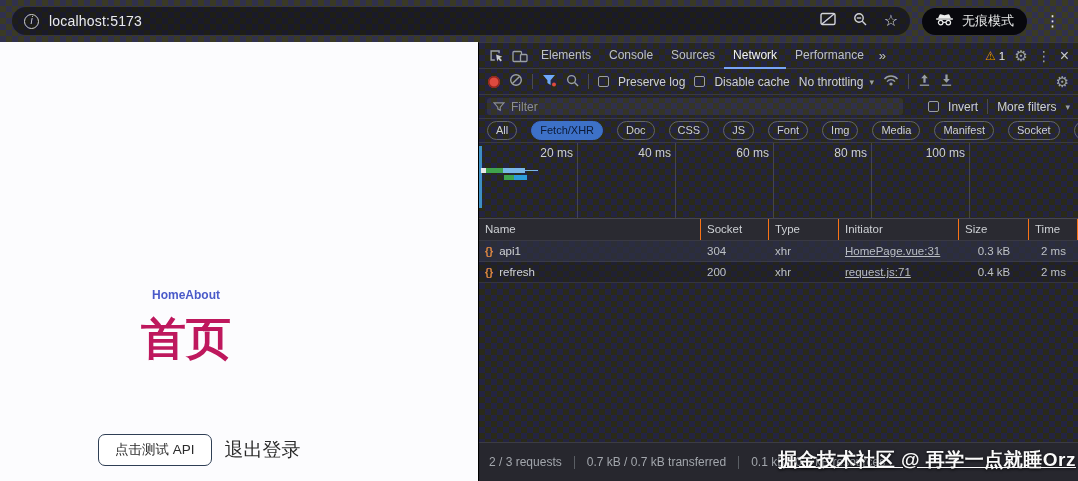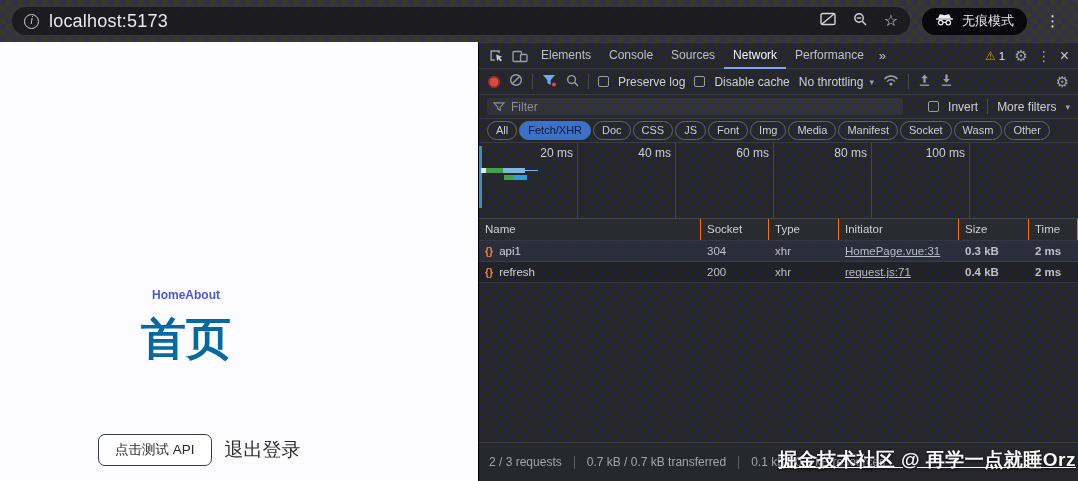--- a/index.html
+++ b/index.html
@@ -28,40 +28,40 @@
   .omnibox {
     flex:1; max-width:918px; height:28px; border-radius:14px;
     background: rgba(6,6,12,0.52);
     display:flex; align-items:center; gap:10px; padding:0 12px;
   }
   .info-icon {
     width:15px; height:15px; border:1.3px solid #cfd1d5; border-radius:50%;
     color:#cfd1d5; font-size:10px; line-height:12px; text-align:center; font-style:italic;
     flex:0 0 auto;
   }
-  .url-text { color:#e9eaee; font-size:18px; letter-spacing:0.2px; }
+  .url-text { color:#e9eaee; font-size:14px; letter-spacing:0.2px; }
   .omni-spacer { flex:1; }
   .omni-icons { display:flex; align-items:center; gap:17px; }
   .star-glyph { color:#dadce0; font-size:16px; line-height:1; }
   .incognito-badge {
     height:27px; border-radius:14px; background:#08080d;
     display:flex; align-items:center; gap:8px; padding:0 13px;
     color:#eceded; font-size:13px; white-space:nowrap;
   }
   .kebab { color:#e8e8ec; font-size:15px; letter-spacing:0; padding:0 6px; }
   
   .page {
     position:absolute; left:0; top:42px; width:478px; height:439px;
     background:#fcfcfe;
   }
   .home-nav { position:absolute; left:0; top:246px; width:372px; text-align:center; font-size:12px;font-weight:bold; }
   .home-nav a { color:#4a5ac9; text-decoration:none; }
   .page-title {
     position:absolute; left:0; top:270px; width:372px; text-align:center;
-    font-size:45px; font-weight:700; color:#0369a1; line-height:1.2;
+    font-size:45px; font-weight:700; color:#be185d; line-height:1.2;
   }
   .btn-row { position:absolute; left:98px; top:392px; display:flex; align-items:center; gap:13px; }
   .api-btn {
     height:32px; padding:0 16px; font-size:13.5px; color:#2b2b2b;
     background:#fff; border:1px solid #2f3f55; border-radius:7px;
     font-family:"Liberation Sans",sans-serif;
   }
   .logout-btn {
     font-size:19px; color:#2b2b2b; background:none; border:none;
     font-family:"Liberation Sans",sans-serif;
@@ -102,21 +102,21 @@
     height:24px; flex:0 0 24px; display:flex; align-items:center; gap:8px;
     padding:0 8px; border-bottom:1px solid #3a3a42;
   }
   .filter-box {
     flex:1; max-width:416px; height:17px; border-radius:3px;
     background:rgba(255,255,255,0.055);
     display:flex; align-items:center; gap:6px; padding:0 6px; color:#8b8e94;
   }
   .fb-right { margin-left:auto; display:flex; align-items:center; gap:9px; }
   .dt-chips {
-    height:24px; flex:0 0 24px; display:flex; align-items:center; gap:2px;
+    height:24px; flex:0 0 24px; display:flex; align-items:center; gap:14px;
     padding:0 8px; border-bottom:1px solid #3a3a42; overflow:hidden; white-space:nowrap;
   }
   .chip {
     border:1px solid #62656a; border-radius:10px; padding:1px 8px 2px;
     font-size:11px; color:#cdd0d4; background:transparent; line-height:14px;
     font-family:"Liberation Sans",sans-serif;
   }
   .chip.active { background:#3d71c8; border-color:#3d71c8; color:#0c1a36; }
   .dt-overview { flex:0 0 76px; position:relative; border-bottom:1px solid #46464e; overflow:hidden; }
   .tick { position:absolute; top:0; bottom:0; width:0; border-left:1px solid rgba(255,255,255,0.14); }
@@ -129,21 +129,21 @@
     background:linear-gradient(90deg,#3fa34d 0 10px,#2d9cdb 10px 100%); }
   .dt-table { flex:1; position:relative; overflow:hidden; }
   .trow {
     display:grid; grid-template-columns:222px 68px 70px 120px 70px 1fr;
     height:21px; align-items:center;
     border-bottom:1px solid rgba(70,70,82,0.55);
   }
   .thead { height:22px; background:#2a2a31; color:#cdd0d4; }
   .cell { padding:0 6px; overflow:hidden; white-space:nowrap; font-size:11.5px; }
   .thead .cell { border-right:1px solid #f97316; height:100%; line-height:21px; }
-  .num { text-align:left;font-weight:bold; }
+  .num { text-align:center; }
   .row-a { background:rgba(46,48,66,0.72); }
   .row-b { background:rgba(28,29,36,0.45); }
   .braces { color:#e08943; font-weight:700; font-size:10.5px; margin-right:6px; }
   .req-name { color:#d0d2d6; }
   .init-link { text-decoration:underline; color:#b8bcc4; cursor:pointer; }
   .dt-summary {
     flex:0 0 29px; background:#27272e; border-top:1px solid #3c3c44;
     display:flex; align-items:center; gap:12px; padding:12px 10px;
     font-size:12px; color:#a2a6ac; white-space:nowrap;
   }

